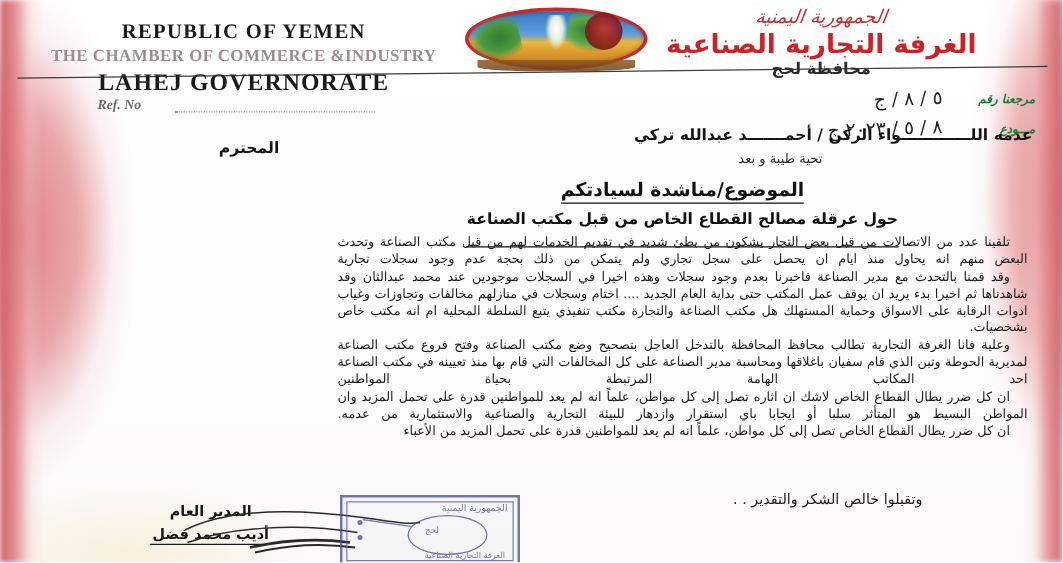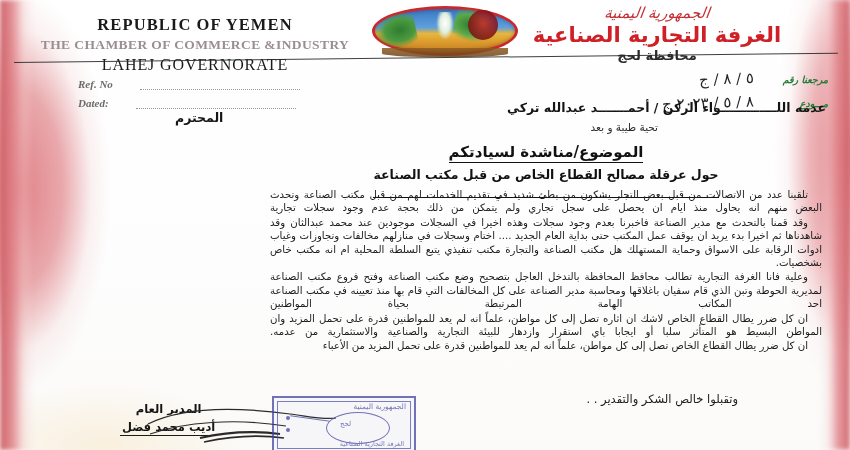--- a/index.html
+++ b/index.html
@@ -22,21 +22,21 @@
     background:linear-gradient(90deg, rgba(205,95,103,0.98) 0%, rgba(222,126,132,0.85) 35%, rgba(243,198,200,0.35) 70%, rgba(255,255,255,0) 100%);
     filter:blur(2.2px);}
   .edge-r{position:absolute;right:0;top:0;width:30px;height:450px;
     background:linear-gradient(270deg, rgba(205,95,103,0.95) 0%, rgba(224,132,138,0.8) 40%, rgba(244,205,207,0.3) 72%, rgba(255,255,255,0) 100%);
     filter:blur(2.4px);}
 
   
   .hdr-en{position:absolute;left:30px;top:14px;width:330px;text-align:center;line-height:1.32;}
   .hdr-en .l1{font-size:16.5px;font-weight:bold;letter-spacing:1.1px;color:#1a1a1a;}
   .hdr-en .l2{font-size:13.5px;font-weight:bold;letter-spacing:.4px;color:#9b8e90;}
-  .hdr-en .l3{font-size:16px;font-weight:normal;letter-spacing:.9px;color:#1a1a1a;}
+  .hdr-en .l3{font-size:19px;font-weight:bold;letter-spacing:.9px;color:#1a1a1a;}
 
   .logo{position:absolute;left:372px;top:6px;width:146px;height:50px;}
   .logo .oval{position:absolute;inset:0;border-radius:50%;
     background:linear-gradient(180deg,#3a77c4 0%,#5fa0dd 42%,#e8b63d 56%,#d9972b 78%,#c07a22 100%);
     border:3px solid #c9282c;box-shadow:inset 0 0 4px rgba(0,0,0,.3);}
   .logo .leafL{position:absolute;left:4px;top:8px;width:40px;height:34px;
     background:radial-gradient(ellipse at 60% 50%, #2e7d32 0%, #4c9a3f 45%, rgba(76,154,63,0) 72%);transform:rotate(-12deg);}
   .logo .leafR{position:absolute;right:24px;top:4px;width:40px;height:32px;
     background:radial-gradient(ellipse at 40% 50%, #2e7d32 0%, #5aa84a 45%, rgba(90,168,74,0) 72%);transform:rotate(14deg);}
   .logo .sprout{position:absolute;left:64px;top:6px;width:18px;height:28px;
@@ -154,24 +154,20 @@
     <div class="sub">محافظة لحج</div>
   </div>
 
   <div class="rule"></div>
 
   <div class="refblk">
     <div class="row">
       <span class="lbl">Ref. No</span>
       <span class="dots"></span>
     </div>
-    <div class="row">
-      <span class="lbl">Dated:</span>
-      <span class="dots"></span>
-    </div>
   </div>
 
   <div class="arref">
     <div class="row">
       <span class="g">مرجعنا رقم</span>
       <span class="hand">٥ / ٨ / ج</span>
     </div>
     <div class="row">
       <span class="g">مـــودع</span>
       <span class="hand">٨ / ٥ / ٢٠٢٣ ج</span>

